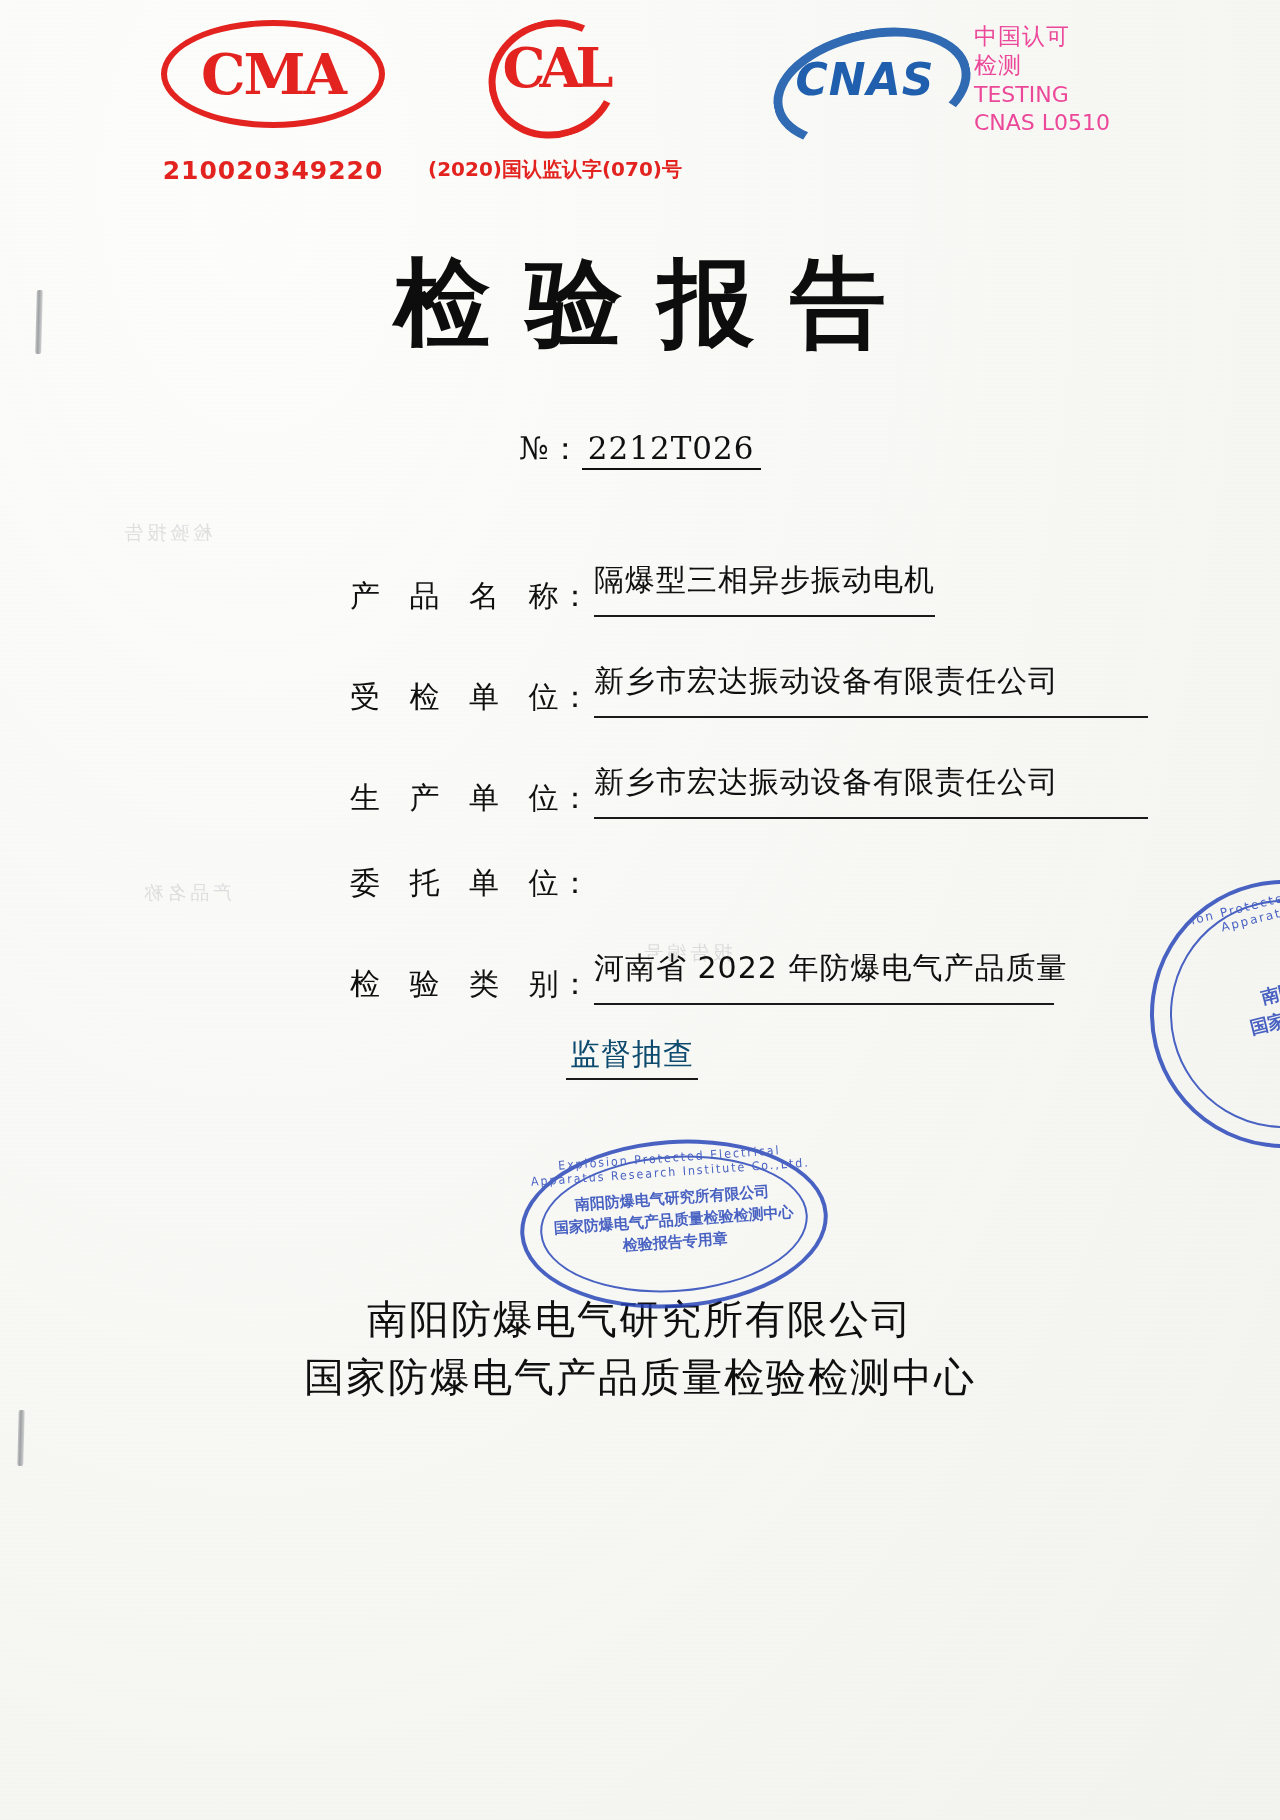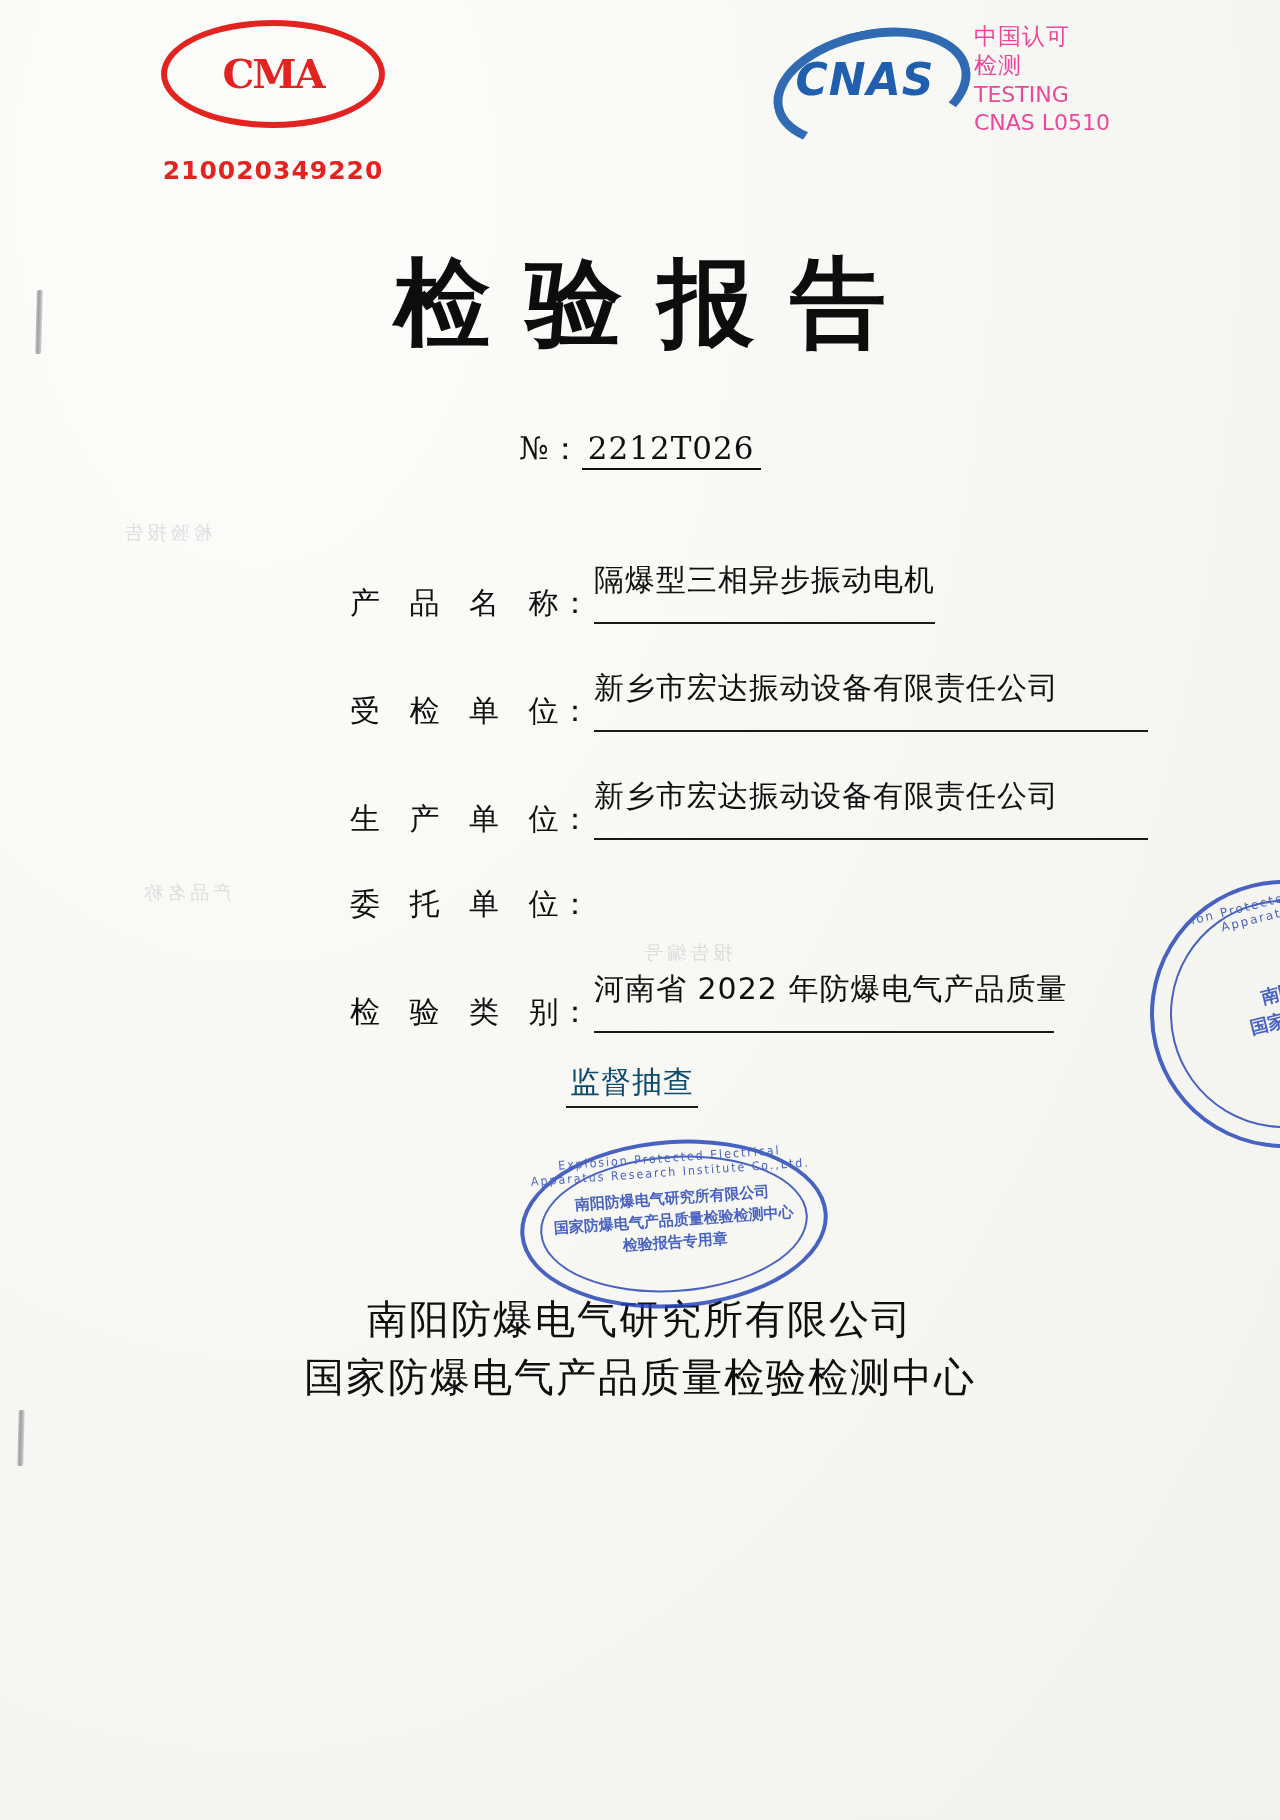--- a/index.html
+++ b/index.html
@@ -70,21 +70,21 @@
     width: 212px; height: 96px;
     margin: 0 auto;
     border: 6px solid #e2231f;
     border-radius: 50% / 50%;
     position: relative;
     display: flex; align-items: center; justify-content: center;
   }
   .cma-glyph span {
     font-family: "DejaVu Serif", "Liberation Serif", serif;
     font-weight: bold;
-    font-size: 40px;
+    font-size: 56px;
     color: #e2231f;
     letter-spacing: -2px;
     line-height: 1;
   }
   .mark-caption {
     color: #e2231f;
     font-family: "DejaVu Sans", "Liberation Sans", sans-serif;
     font-size: 25px;
     font-weight: bold;
     margin-top: 28px;
@@ -194,21 +194,21 @@
     flex: none;
     width: 212px;
     letter-spacing: 10px;
     text-indent: 2px;
     white-space: nowrap;
   }
   .field-colon { flex: none; padding-right: 4px; }
   .field-value {
     flex: 1;
     border-bottom: 2px solid #1a1a1a;
-    padding-bottom: 21px;
+    padding-bottom: 14px;
     letter-spacing: 1px;
     white-space: nowrap;
   }
   .field-value.short { flex: 0 0 auto; max-width: 460px; }
   .field-cont {
     margin: -22px 0 40px 218px;
     font-size: 30px;
     color: #0c4a6e;
     display: inline-block;
     border-bottom: 2px solid #1a1a1a;
@@ -310,20 +310,27 @@
 
 <div class="marks">
 
   <div class="mark mark-cma">
     <div class="cma-glyph">
       <span>CMA</span>
     </div>
     <div class="mark-caption">210020349220</div>
   </div>
 
+  <div class="mark mark-cal">
+    <div class="cal-glyph">
+      <div class="ring"></div>
+      <div class="letters">CAL</div>
+    </div>
+    <div class="mark-caption small">(2020)国认监认字(070)号</div>
+  </div>
 
   <div class="mark mark-cnas">
     <div class="cnas-wrap">
       <div class="cnas-glyph">
         <div class="swoosh"></div>
         <div class="cnas-text">CNAS</div>
       </div>
       <div class="cnas-side">
         <div class="cn">中国认可</div>
         <div class="cn">检测</div>

